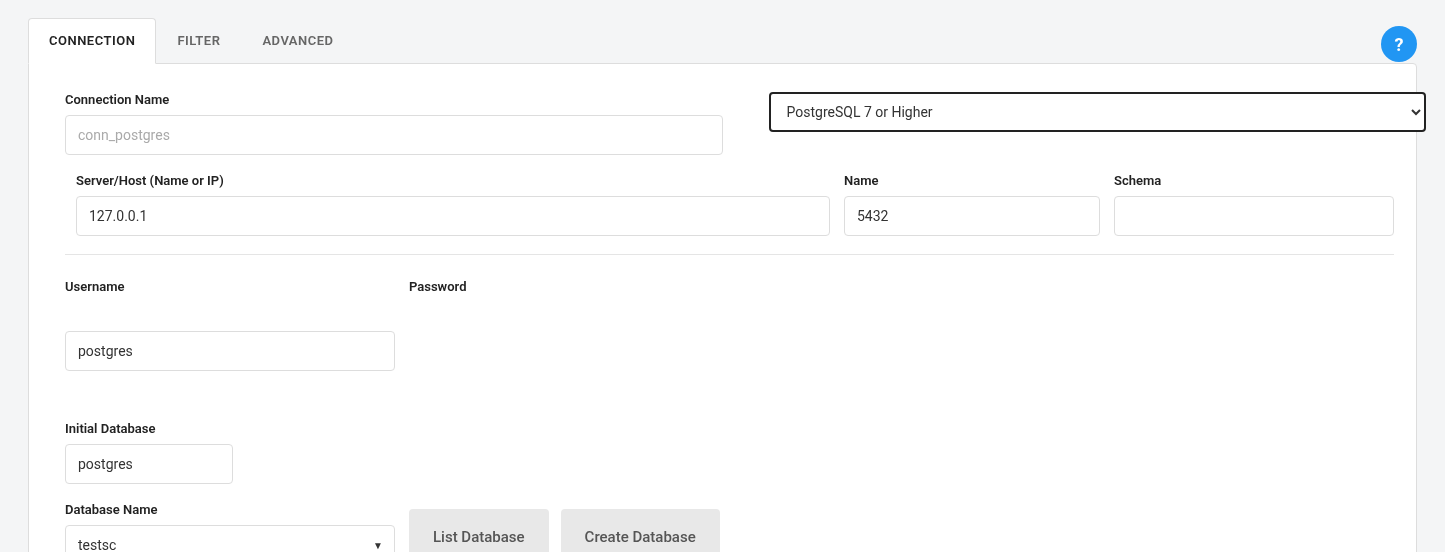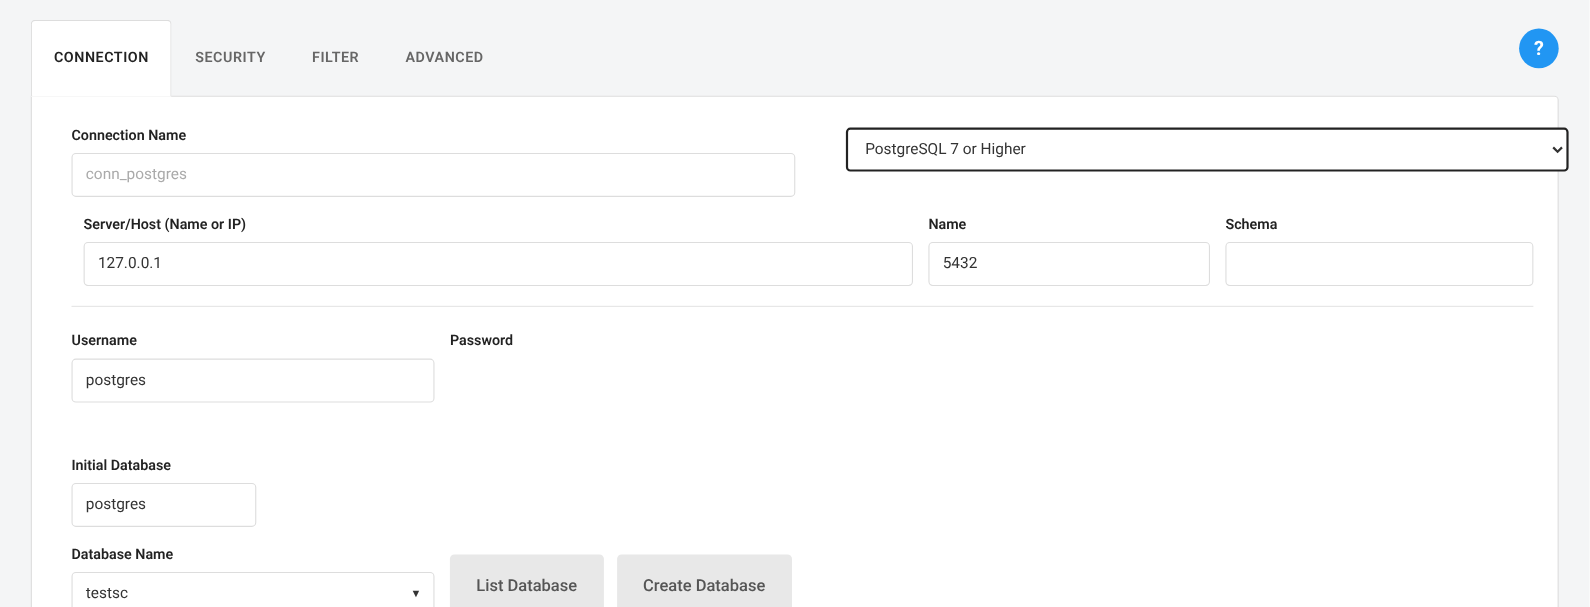--- a/index.html
+++ b/index.html
@@ -33,21 +33,21 @@
       font-size: 18px;
       cursor: pointer;
       z-index: 10;
     }
     .tabs {
       display: flex;
       position: relative;
       z-index: 2;
     }
     .tab {
-      padding: 26px 20px;
+      padding: 14px 20px;
       font-size: 13px;
       font-weight: 600;
       letter-spacing: 0.5px;
       color: #666;
       cursor: pointer;
       border: 1px solid transparent;
       background: transparent;
       position: relative;
     }
     .tab.active {
@@ -128,41 +128,40 @@
       top: 50%;
       transform: translateY(-50%);
       pointer-events: none;
       font-size: 10px;
       color: #333;
     }
     .f-grow { flex: 1 1 0; min-width: 0; margin-left: 11px; }
     .w-half { flex: 0 0 calc(50% - 7px); }
     .w-port { flex: 0 0 256px; }
     .w-schema { flex: 0 0 280px; }
-    .w-user { flex: 0 0 330px; }
+    .w-user { flex: 0 0 330px; gap: 29px; }
     .w-pass { flex: 0 0 330px; }
     .w-initial { flex: 0 0 168px; margin-top: 32px; }
     .w-dbname { flex: 0 0 330px; }
     .btn-row {
       display: flex;
       gap: 12px;
       align-items: flex-end;
     }
   </style>
 </head>
 <body>
 
 <div class="container">
   <div class="help-btn">
     <span>?</span>
   </div>
 
   <div class="tabs">
     <div class="tab active">CONNECTION</div>
-    <div class="tab">SECURITY</div>
     <div class="tab">FILTER</div>
     <div class="tab">ADVANCED</div>
   </div>
 
   <div class="panel">
 
     <div class="row">
       <div class="field w-half">
         <label>Connection Name</label>
         <input class="input" type="text" placeholder="conn_postgres" style="">

